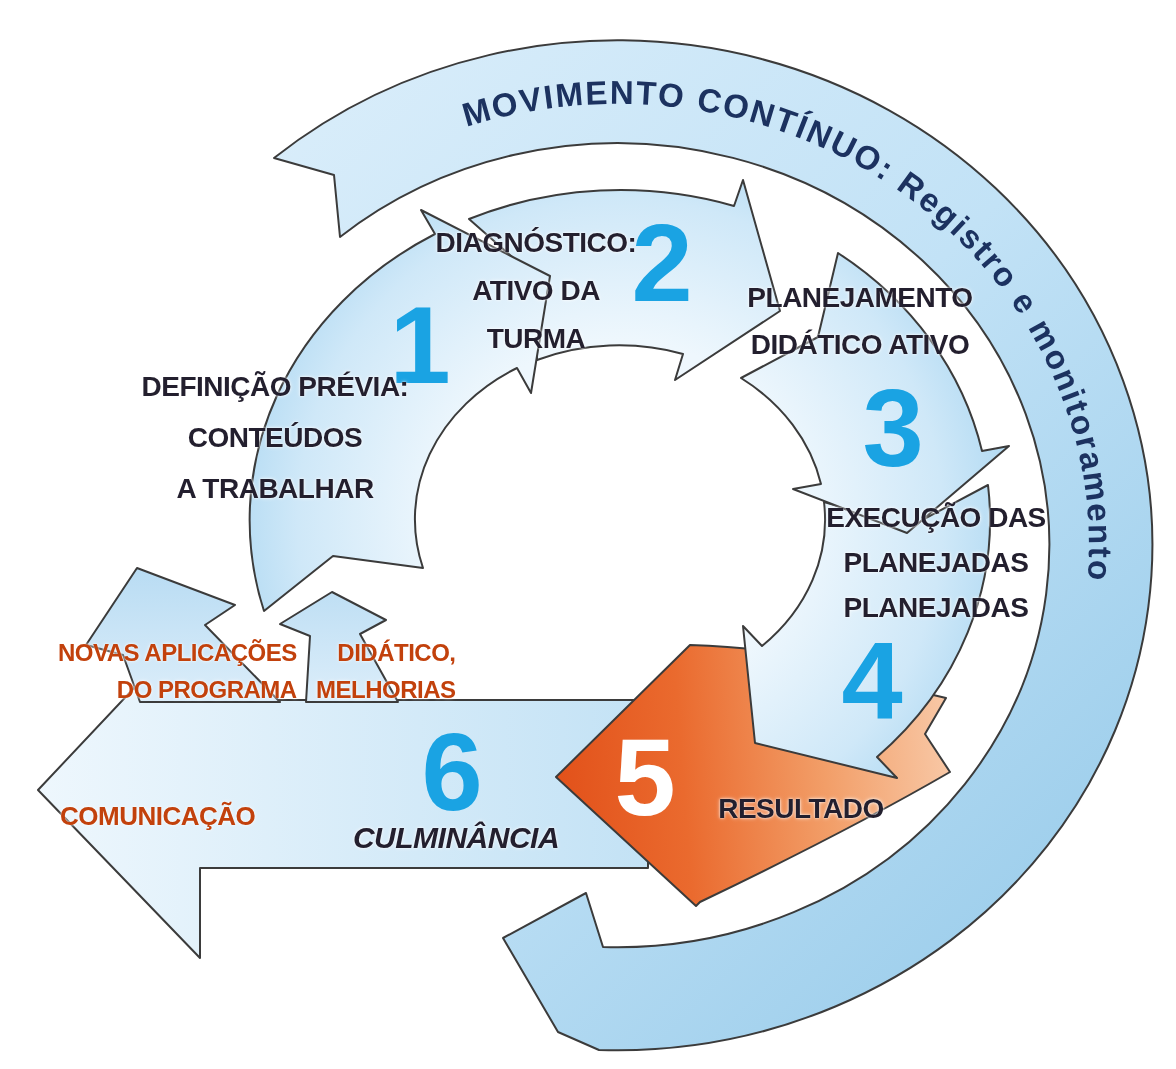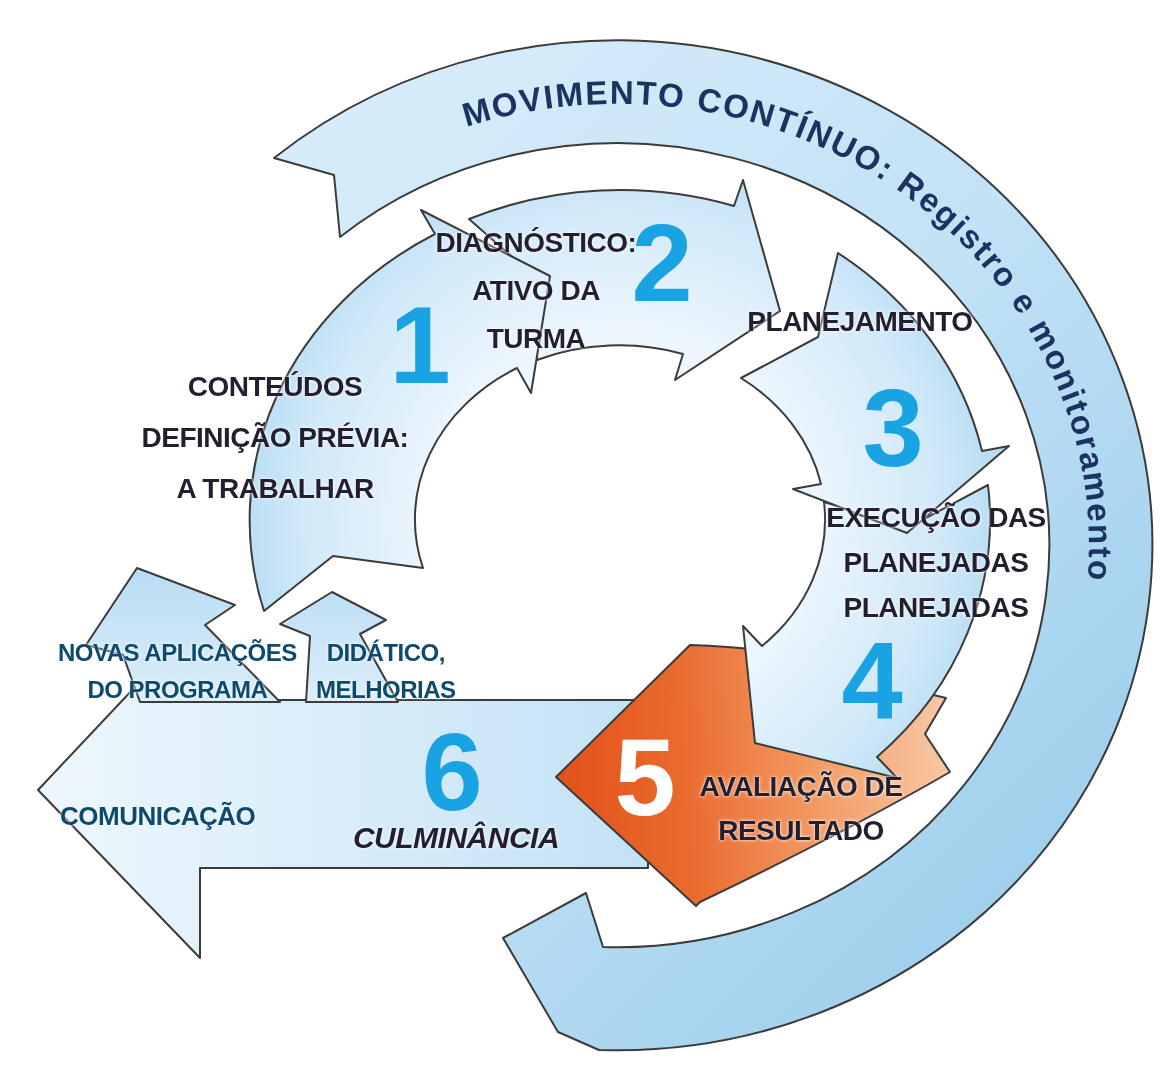--- a/index.html
+++ b/index.html
@@ -18,23 +18,23 @@
     font-weight:bold;
     color:#231f2e;
     font-size:28px;
     line-height:48px;
     letter-spacing:-0.5px;
     white-space:nowrap;
     text-shadow:0 0 2px rgba(255,255,255,.9),0 0 4px rgba(255,255,255,.7);
   }
   .lbl-left{
     position:absolute;
-    text-align:center;
+    text-align:right;
     font-weight:bold;
-    color:#0c4a6e;
+    color:#c2410c;
     font-size:24px;
     line-height:37px;
     letter-spacing:-0.5px;
     white-space:nowrap;
     text-shadow:0 0 2px rgba(255,255,255,.9),0 0 4px rgba(255,255,255,.7);
   }
   .num{
     position:absolute;
     transform:translate(-50%,-50%);
     font-weight:bold;
@@ -108,43 +108,43 @@
   </svg>
 
   <div class="num" style="left:420px;top:345px;">1</div>
   <div class="num" style="left:662px;top:263px;">2</div>
   <div class="num" style="left:893px;top:428px;">3</div>
   <div class="num" style="left:872px;top:680px;">4</div>
   <div class="num num-white" style="left:645px;top:777px;">5</div>
   <div class="num" style="left:452px;top:772px;">6</div>
 
   <div class="lbl" style="left:275px;top:437px;line-height:51px;">
+    <div>DEFINIÇÃO PRÉVIA:</div>
     <div>CONTEÚDOS</div>
-    <div>DEFINIÇÃO PRÉVIA:</div>
     <div>A TRABALHAR</div>
   </div>
 
   <div class="lbl" style="left:536px;top:291px;line-height:48px;">
     <div>DIAGNÓSTICO:</div>
     <div>ATIVO DA</div>
     <div>TURMA</div>
   </div>
 
   <div class="lbl" style="left:860px;top:321px;line-height:47px;">
     <div>PLANEJAMENTO</div>
+    <div>DIDÁTICO ATIVO</div>
   </div>
 
   <div class="lbl" style="left:936px;top:562px;line-height:45px;">
     <div>EXECUÇÃO DAS</div>
     <div>PLANEJADAS</div>
     <div>PLANEJADAS</div>
   </div>
 
   <div class="lbl" style="left:801px;top:809px;line-height:44px;">
-    <div>AVALIAÇÃO DE</div>
     <div>RESULTADO</div>
   </div>
 
   <div class="lbl" style="left:456px;top:838px;font-size:30px;font-style:italic;">
     <div>CULMINÂNCIA</div>
   </div>
 
   <div class="lbl-left" style="left:58px;top:634px;">
     <div>NOVAS APLICAÇÕES</div>
     <div>DO PROGRAMA</div>

